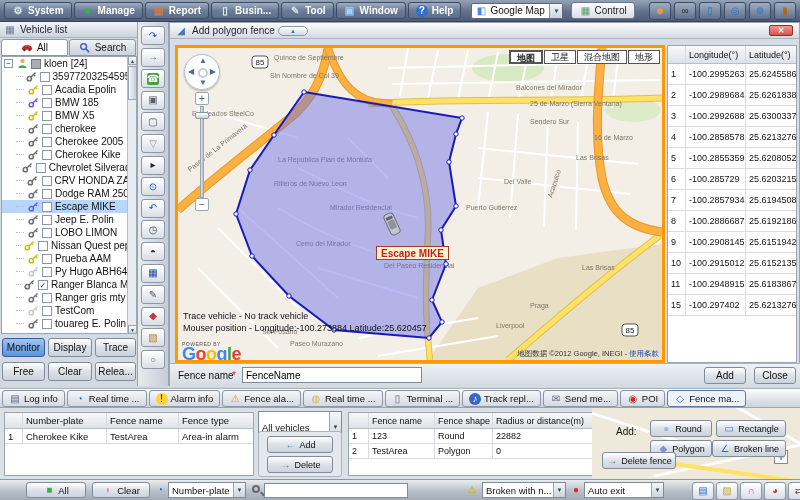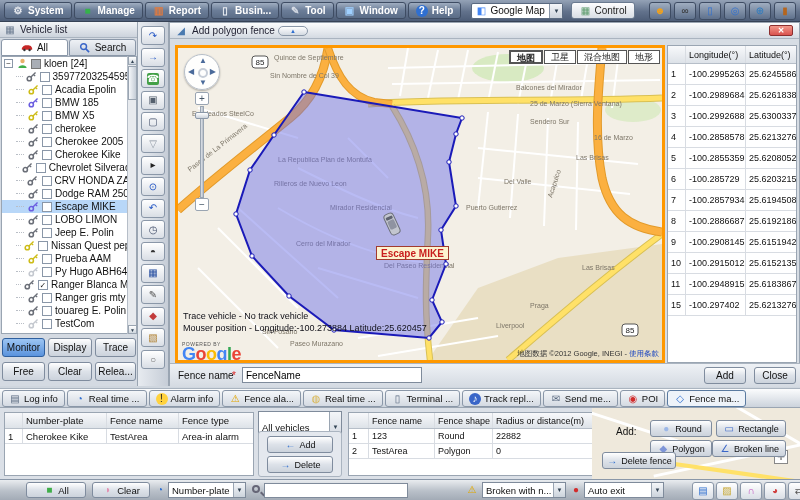--- a/index.html
+++ b/index.html
@@ -361,32 +361,32 @@
         </div>
         <div class="trow">
           <span class="tc"></span>
           <span class="ic">
             <svg width="11" height="11" viewBox="0 0 12 12">
               <circle cx="3.6" cy="8.4" r="2.3" fill="none" stroke="#6b6f78" stroke-width="1.7"></circle>
               <path d="M5.4 6.6 L10.4 1.6 M8.2 3.8 l1.8 1.8" fill="none" stroke="#6b6f78" stroke-width="1.5"></path>
             </svg>
           </span>
           <span class="cb"></span>
+          <span>Jeep E. Polin</span>
+        </div>
+        <div class="trow">
+          <span class="tc"></span>
+          <span class="ic">
+            <svg width="11" height="11" viewBox="0 0 12 12">
+              <circle cx="3.6" cy="8.4" r="2.3" fill="none" stroke="#6b6f78" stroke-width="1.7"></circle>
+              <path d="M5.4 6.6 L10.4 1.6 M8.2 3.8 l1.8 1.8" fill="none" stroke="#6b6f78" stroke-width="1.5"></path>
+            </svg>
+          </span>
+          <span class="cb"></span>
           <span>LOBO LIMON</span>
-        </div>
-        <div class="trow">
-          <span class="tc"></span>
-          <span class="ic">
-            <svg width="11" height="11" viewBox="0 0 12 12">
-              <circle cx="3.6" cy="8.4" r="2.3" fill="none" stroke="#6b6f78" stroke-width="1.7"></circle>
-              <path d="M5.4 6.6 L10.4 1.6 M8.2 3.8 l1.8 1.8" fill="none" stroke="#6b6f78" stroke-width="1.5"></path>
-            </svg>
-          </span>
-          <span class="cb"></span>
-          <span>Jeep E. Polin</span>
         </div>
         <div class="trow">
           <span class="tc"></span>
           <span class="ic">
             <svg width="11" height="11" viewBox="0 0 12 12">
               <circle cx="3.6" cy="8.4" r="2.3" fill="none" stroke="#cdbc17" stroke-width="1.7"></circle>
               <path d="M5.4 6.6 L10.4 1.6 M8.2 3.8 l1.8 1.8" fill="none" stroke="#cdbc17" stroke-width="1.5"></path>
             </svg>
           </span>
           <span class="cb"></span>
@@ -433,37 +433,37 @@
               <path d="M5.4 6.6 L10.4 1.6 M8.2 3.8 l1.8 1.8" fill="none" stroke="#6b6f78" stroke-width="1.5"></path>
             </svg>
           </span>
           <span class="cb"></span>
           <span>Ranger gris mty</span>
         </div>
         <div class="trow">
           <span class="tc"></span>
           <span class="ic">
             <svg width="11" height="11" viewBox="0 0 12 12">
-              <circle cx="3.6" cy="8.4" r="2.3" fill="none" stroke="#6b6f78" stroke-width="1.7"></circle>
-              <path d="M5.4 6.6 L10.4 1.6 M8.2 3.8 l1.8 1.8" fill="none" stroke="#6b6f78" stroke-width="1.5"></path>
-            </svg>
-          </span>
-          <span class="cb"></span>
-          <span>touareg E. Polin</span>
-        </div>
-        <div class="trow">
-          <span class="tc"></span>
-          <span class="ic">
-            <svg width="11" height="11" viewBox="0 0 12 12">
               <circle cx="3.6" cy="8.4" r="2.3" fill="none" stroke="#c4c8cf" stroke-width="1.7"></circle>
               <path d="M5.4 6.6 L10.4 1.6 M8.2 3.8 l1.8 1.8" fill="none" stroke="#c4c8cf" stroke-width="1.5"></path>
             </svg>
           </span>
           <span class="cb"></span>
           <span>TestCom</span>
+        </div>
+        <div class="trow">
+          <span class="tc"></span>
+          <span class="ic">
+            <svg width="11" height="11" viewBox="0 0 12 12">
+              <circle cx="3.6" cy="8.4" r="2.3" fill="none" stroke="#6b6f78" stroke-width="1.7"></circle>
+              <path d="M5.4 6.6 L10.4 1.6 M8.2 3.8 l1.8 1.8" fill="none" stroke="#6b6f78" stroke-width="1.5"></path>
+            </svg>
+          </span>
+          <span class="cb"></span>
+          <span>touareg E. Polin</span>
         </div>
       </div>
     <div class="vscroll">
       <span class="varrow" style="top:0">▲</span>
       <span class="vthumb"></span>
       <span class="varrow" style="bottom:0">▼</span>
     </div>
     <div class="sidebtns" id="side-btns">
         <div class="sbtn primary" style="left: 2px; width: 43px; top: 2px;">Monitor</div>
         <div class="sbtn" style="left: 48px; width: 44px; top: 2px;">Display</div>

